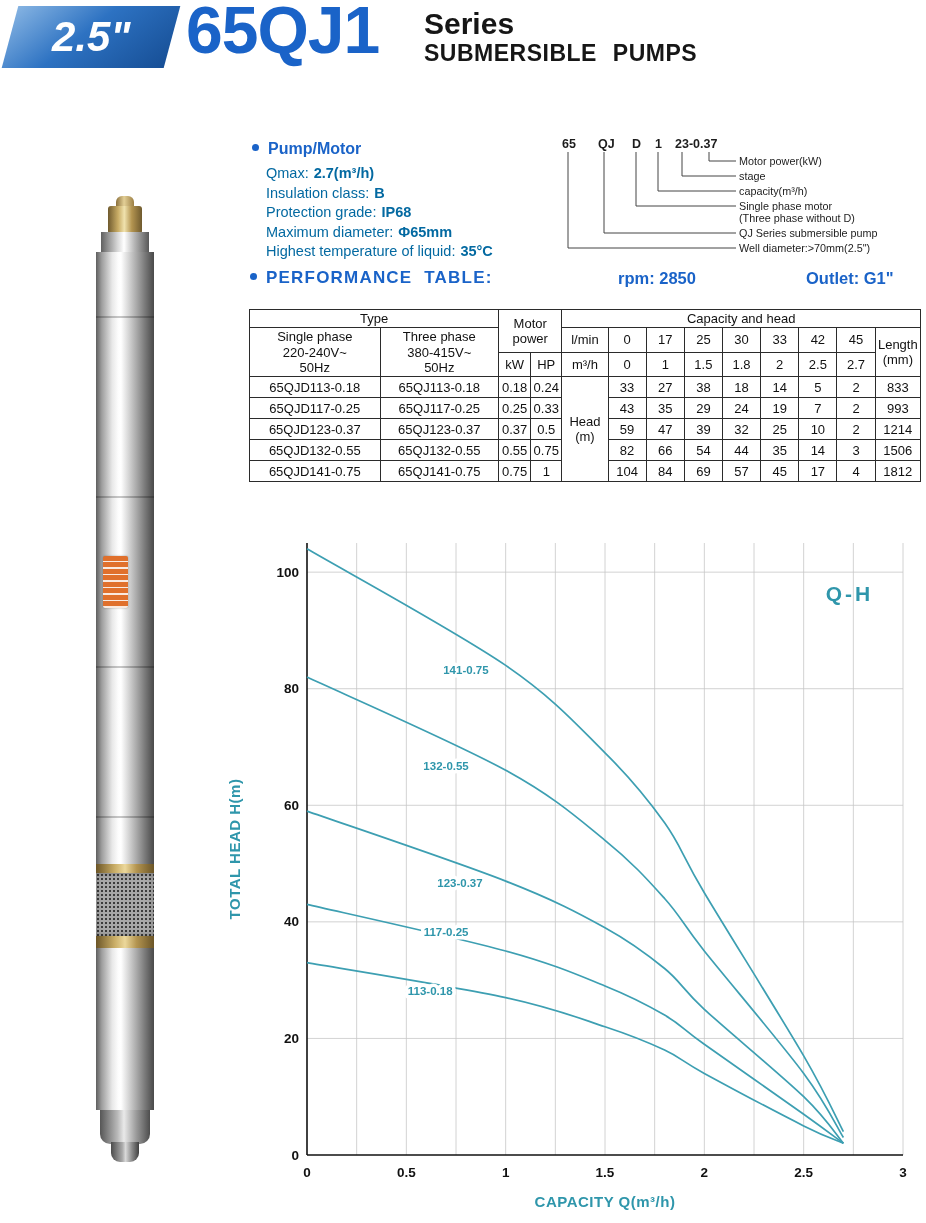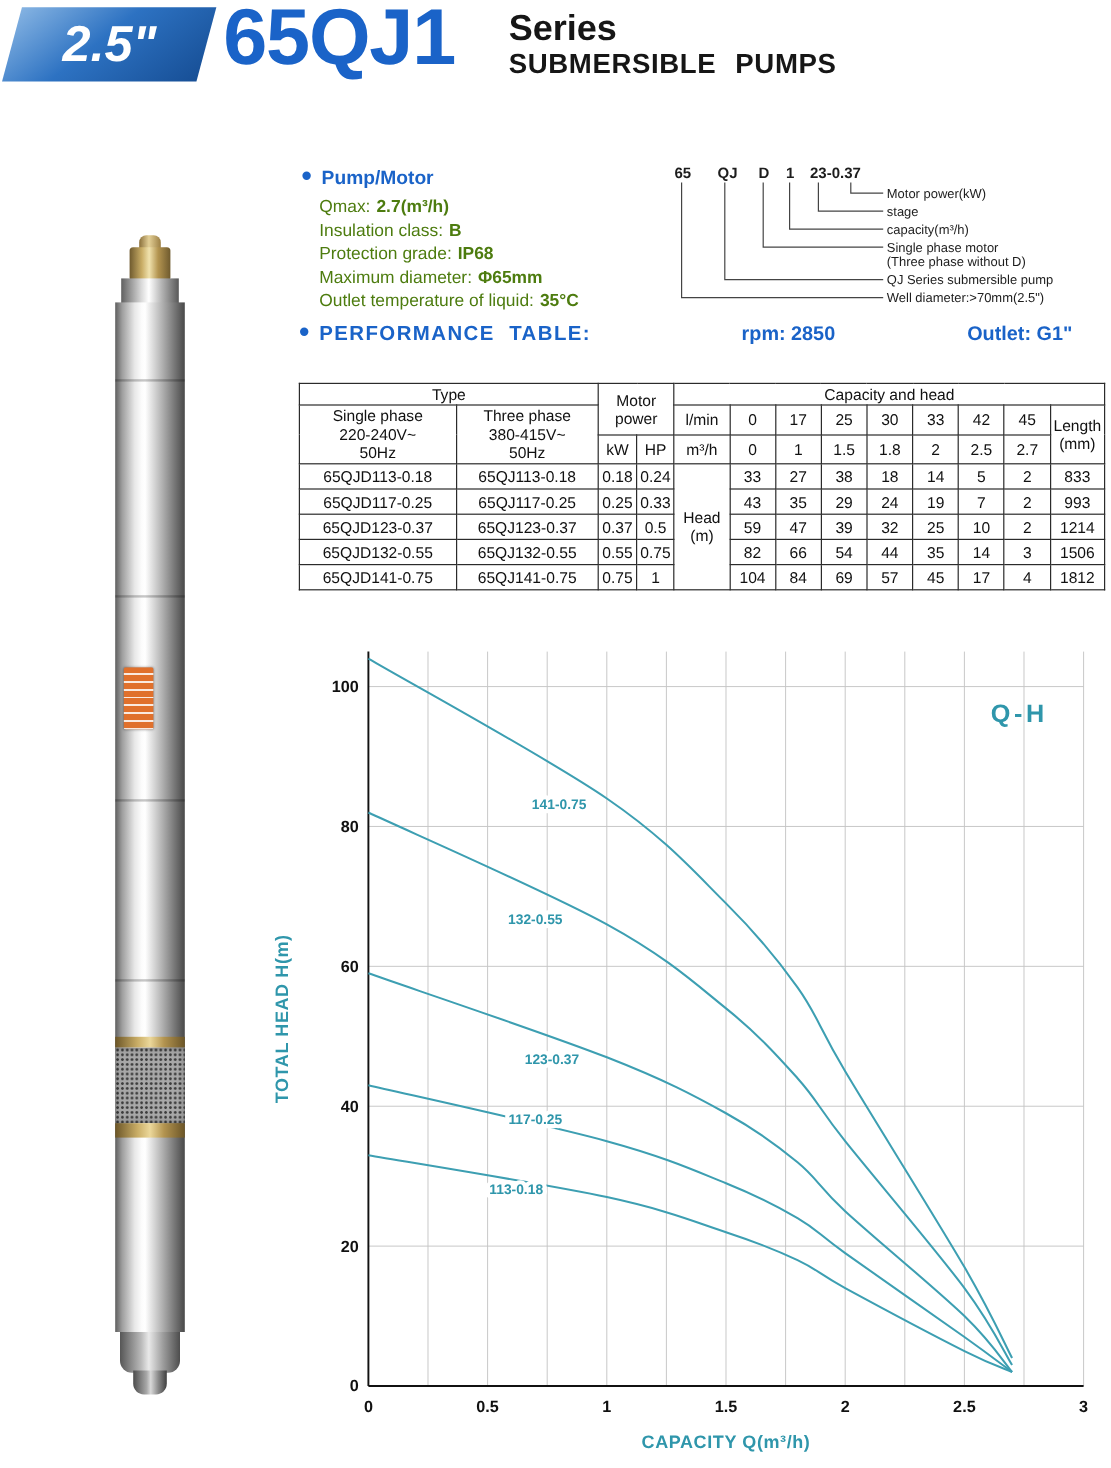--- a/index.html
+++ b/index.html
@@ -43,38 +43,38 @@
   .p-cap   { position:absolute; left:14px; top:914px; width:50px; height:34px; border-radius:0 0 10px 10px;
              background:linear-gradient(90deg,#565656,#b9b9b9 35%,#e9e9e9 48%,#9c9c9c 72%,#4d4d4d); }
   .p-foot  { position:absolute; left:25px; top:946px; width:28px; height:20px; border-radius:0 0 9px 9px;
              background:linear-gradient(90deg,#4c4c4c,#a8a8a8 40%,#d9d9d9 52%,#8a8a8a 75%,#404040); }
 
   
   .pump-motor { position:absolute; left:252px; top:140px; width:300px; }
   .blue-heading { color:#1a63c8; font-weight:700; font-size:16px; }
   .bullet { display:inline-block; width:7px; height:7px; border-radius:50%; background:#1a63c8; margin-right:9px; vertical-align:3px; }
   .spec-list { margin:6px 0 0 14px; }
-  .spec-line { font-size:14.5px; line-height:19.5px; color:#4d7c0f; }
+  .spec-line { font-size:14.5px; line-height:19.5px; color:#0369a1; }
   .spec-label { margin-right:5px; }
   .spec-value { font-weight:700; }
 
   
   .model-code { position:absolute; left:552px; top:134px; width:372px; height:135px; }
   .mc-line { stroke:#444; stroke-width:1; fill:none; }
   .mc-token { font-size:12.5px; font-weight:600; fill:#1d1d1d; }
   .mc-label { font-size:10.8px; fill:#1d1d1d; }
 
   
   .perf-heading { position:absolute; left:250px; top:268px; width:672px; height:24px; }
   .perf-title { font-size:17px; letter-spacing:1.2px; word-spacing:6px; }
   .rpm { position:absolute; left:368px; top:1px; color:#1a63c8; font-weight:700; font-size:16.5px; }
   .outlet { position:absolute; left:556px; top:1px; color:#1a63c8; font-weight:700; font-size:16.5px; }
 
   
-  .perf-table { position:absolute; left:249px; top:319px; width:672px; border-collapse:collapse; table-layout:fixed; }
+  .perf-table { position:absolute; left:249px; top:309px; width:672px; border-collapse:collapse; table-layout:fixed; }
   .perf-table th, .perf-table td { border:1px solid #2b2b2b; font-size:13px; font-weight:400;
         text-align:center; vertical-align:middle; padding:1px 2px; line-height:1.18; color:#111; }
   .perf-table tbody tr { height:21px; }
   .pre { white-space:pre-line; }
 
   
   .chart { position:absolute; left:222px; top:528px; }
   .grid { stroke:#c6c6c6; stroke-width:0.8; }
   .axis { stroke:#111; stroke-width:1.6; }
   .tick { font-size:13.5px; font-weight:700; fill:#111; font-family:"Liberation Sans","DejaVu Sans",sans-serif; }
@@ -118,21 +118,21 @@
 
   <section class="pump-motor">
     <div class="blue-heading">
       <span class="bullet"></span><span>Pump/Motor</span>
     </div>
     <div class="spec-list">
       <div class="spec-line"><span class="spec-label">Qmax:</span><span class="spec-value">2.7(m³/h)</span></div>
       <div class="spec-line"><span class="spec-label">Insulation class:</span><span class="spec-value">B</span></div>
       <div class="spec-line"><span class="spec-label">Protection grade:</span><span class="spec-value">IP68</span></div>
       <div class="spec-line"><span class="spec-label">Maximum diameter:</span><span class="spec-value">Φ65mm</span></div>
-      <div class="spec-line"><span class="spec-label">Outlet temperature of liquid:</span><span class="spec-value">35°C</span></div>
+      <div class="spec-line"><span class="spec-label">Highest temperature of liquid:</span><span class="spec-value">35°C</span></div>
     </div>
   </section>
 
   <svg class="model-code" viewBox="0 0 372 135">
     <g>
       <path class="mc-line" d="M157 18 V27 H184"></path>
       <path class="mc-line" d="M130 18 V42 H184"></path>
       <path class="mc-line" d="M106 18 V57 H184"></path>
       <path class="mc-line" d="M84 18 V72 H184"></path>
       <path class="mc-line" d="M52 18 V99 H184"></path>

